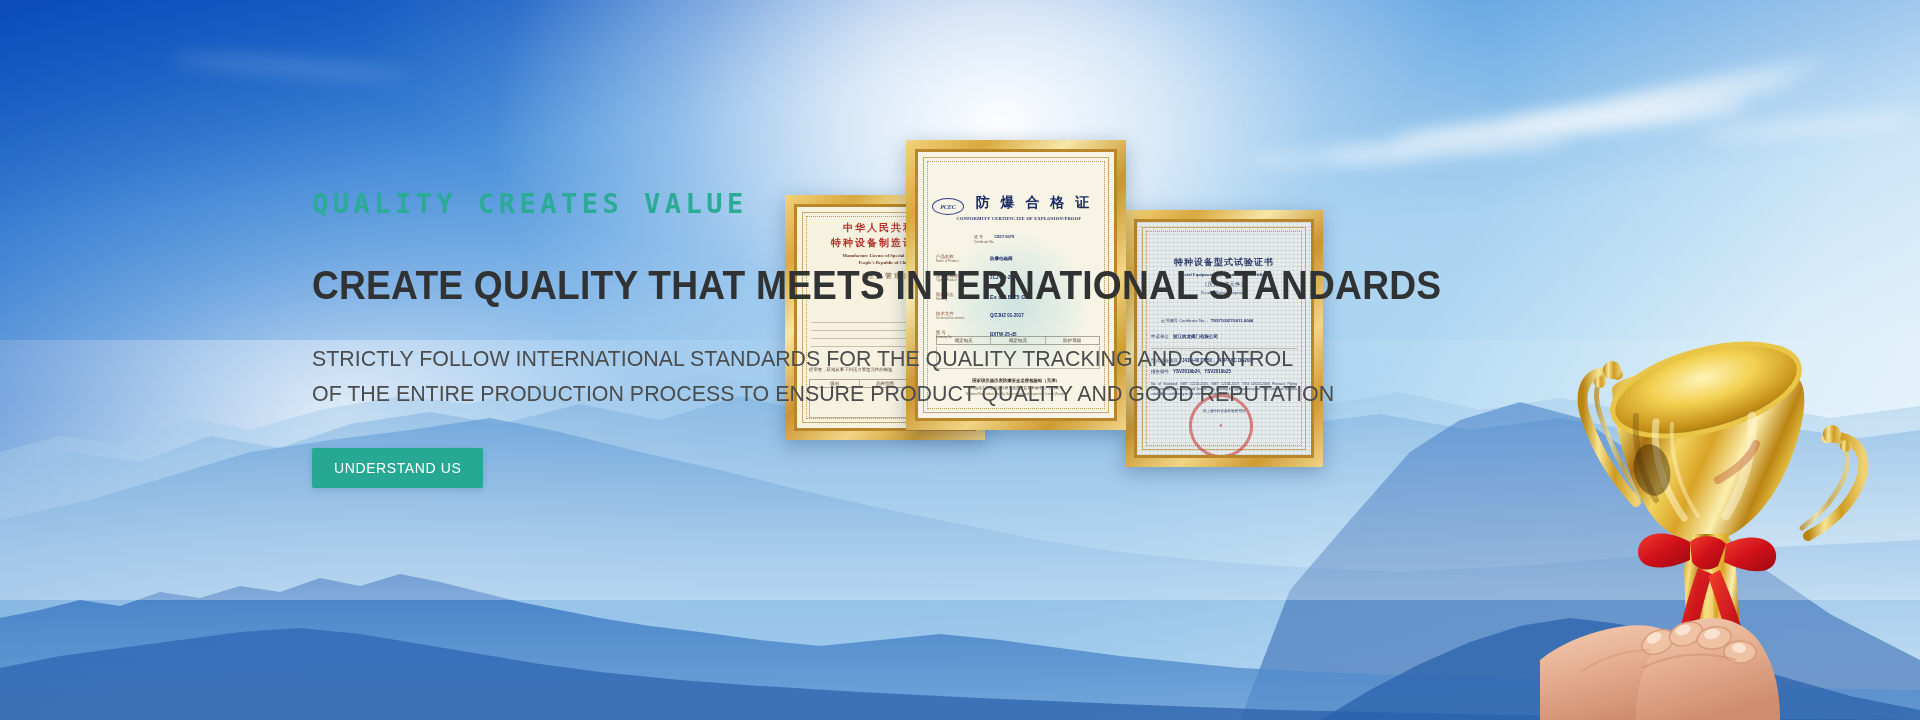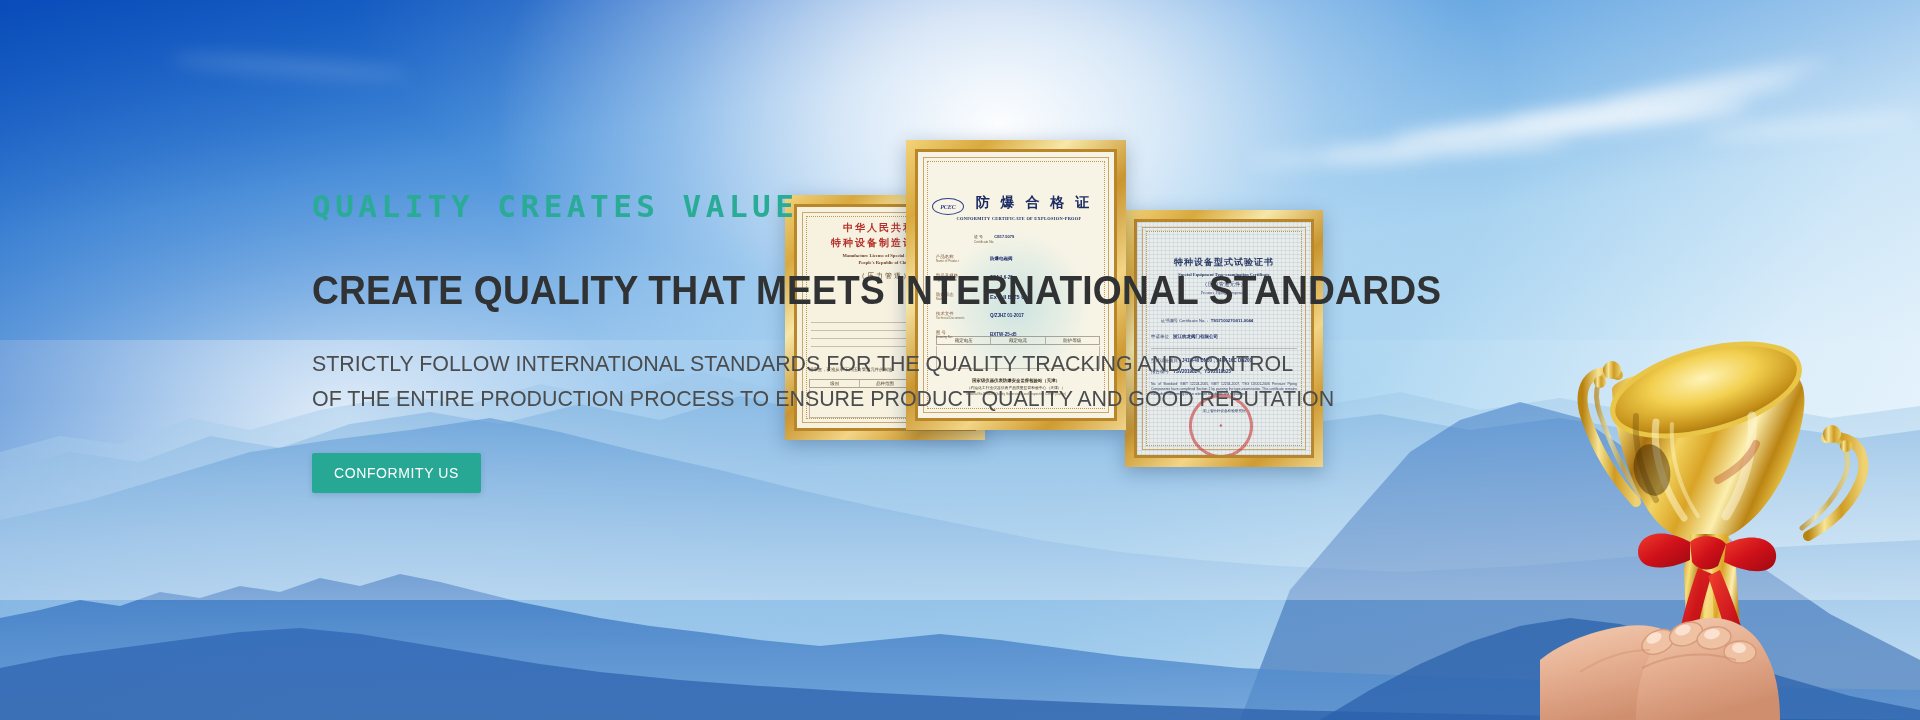--- a/index.html
+++ b/index.html
@@ -104,21 +104,21 @@
   .fieldrow{display:flex;align-items:center;gap:4px;font-size:4.5px;color:#4a3b28;}
   .fieldlabel{color:#7a4a2a;white-space:nowrap;}
   .fieldval{color:#1c2d6b;font-weight:bold;white-space:nowrap;}
   .tbl{border:1px solid rgba(90,70,50,.45);display:flex;}
   .tbl div{flex:1;border-right:1px solid rgba(90,70,50,.35);font-size:4.5px;color:#4a3b28;text-align:center;padding:1px 0;}
   .tbl div:last-child{border-right:none;}
 
   
   .content{position:absolute;left:312px;top:188px;width:920px;z-index:6;}
   .eyebrow{
-    font-size:31px;font-weight:bold;color:#2aab96;
+    font-size:27px;font-weight:bold;color:#2aab96;
     letter-spacing:4.5px;margin:0 0 44px 0;
     font-family:"DejaVu Sans Mono","Liberation Sans",sans-serif;
     white-space:nowrap;
   }
   .headline{
     font-size:40px;font-weight:bold;color:#313233;
     letter-spacing:.2px;margin:0 0 34px 0;white-space:nowrap;
     transform:scaleX(.93);transform-origin:left center;
   }
   .body-copy{
@@ -375,21 +375,21 @@
     </div>
   </div>
 
   <div class="content">
     <h3 class="eyebrow">QUALITY  CREATES  VALUE</h3>
     <h1 class="headline">CREATE QUALITY THAT MEETS INTERNATIONAL STANDARDS</h1>
     <p class="body-copy">
       <span>STRICTLY FOLLOW INTERNATIONAL STANDARDS FOR THE QUALITY TRACKING AND CONTROL</span><br>
       <span>OF THE ENTIRE PRODUCTION PROCESS TO ENSURE PRODUCT QUALITY AND GOOD REPUTATION</span>
     </p>
-    <button class="cta">CONFORMITY US</button>
+    <button class="cta">UNDERSTAND US</button>
   </div>
 
   <div class="trophy-wrap">
     <svg viewBox="0 0 380 400" width="380" height="400">
       <defs>
         <linearGradient id="goldCup" x1="0" y1="0" x2="1" y2="0.4">
           <stop offset="0%" stop-color="#c98f18"></stop>
           <stop offset="14%" stop-color="#f6e07a"></stop>
           <stop offset="30%" stop-color="#a9700f"></stop>
           <stop offset="45%" stop-color="#f3d35f"></stop>

